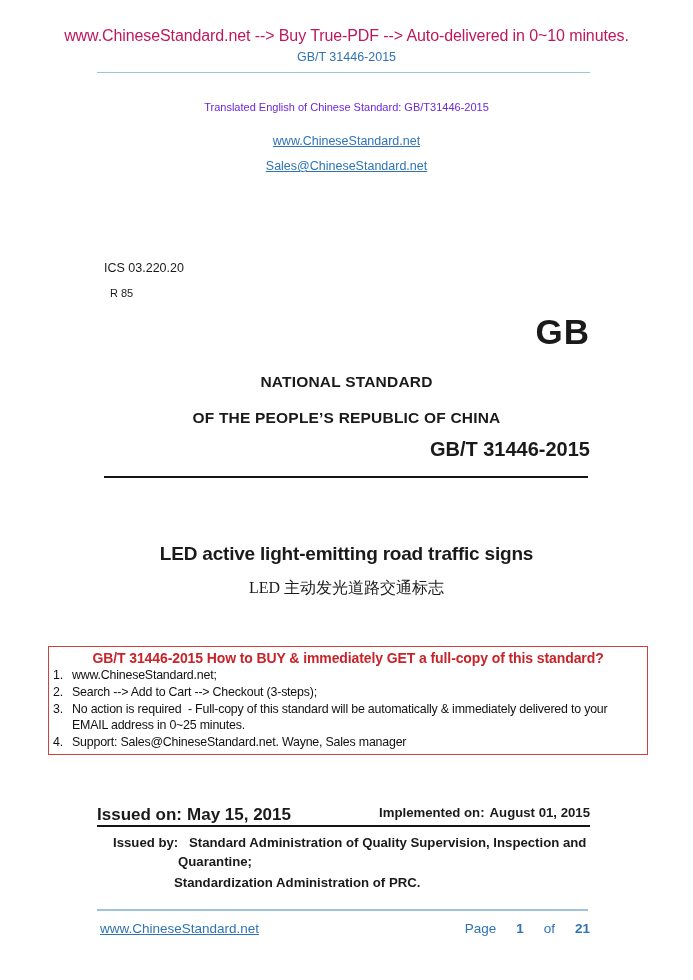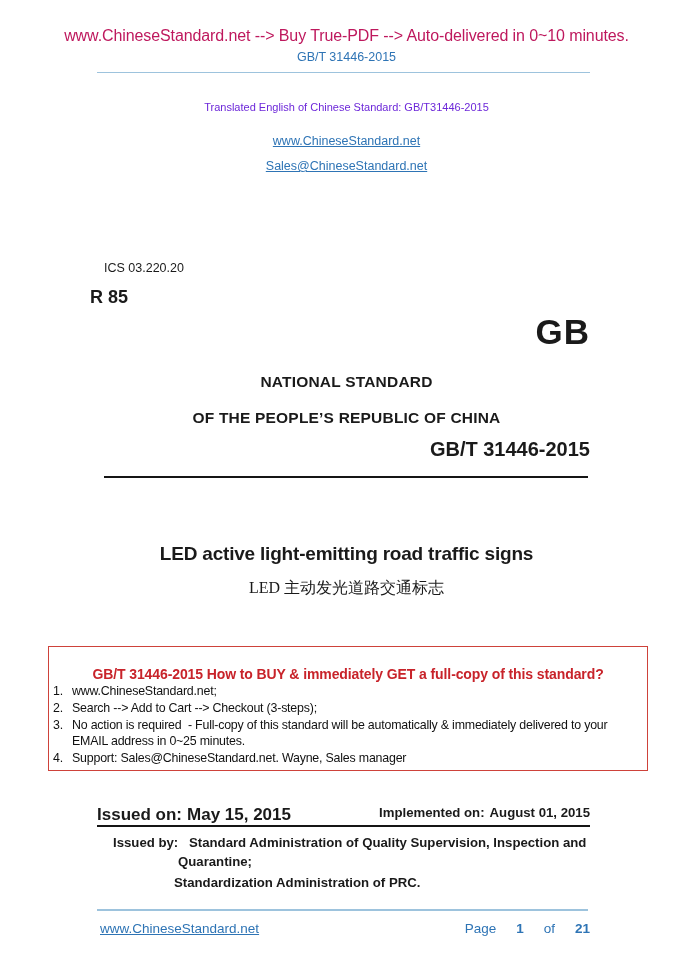--- a/index.html
+++ b/index.html
@@ -14,32 +14,32 @@
   .promo{top:27px;font-size:16px;color:#be185d;letter-spacing:-0.1px;}
   .hdr-code{top:50px;font-size:12.5px;color:#2e74b5;}
   .rule-blue{left:97px;width:493px;height:1px;background:#9dc3dd;}
   .rule-hdr{top:72px;}
   .translated{top:101px;font-size:11px;color:#6d28d9;}
   .hdr-link{display:inline-block;font-size:12.5px;color:#2e74b5;text-decoration:underline;cursor:pointer;}
   .link-row1{top:131px;}
   .link-row2{top:156px;}
 
   .ics{left:104px;top:261px;font-size:12.5px;}
-  .rcode{left:90px;top:287px;font-size:18px;font-weight:bold;}
+  .rcode{left:110px;top:287px;font-size:11px;}
   .gb-logo{right:103px;top:312px;font-size:35px;font-weight:bold;letter-spacing:1px;text-align:right;}
 
   .std-h1{top:373px;font-size:15.5px;font-weight:bold;letter-spacing:0.2px;}
   .std-h2{top:409px;font-size:15.5px;font-weight:bold;letter-spacing:0.2px;}
   .std-code{right:103px;top:438px;font-size:20px;font-weight:bold;text-align:right;}
   .rule-black-1{left:104px;top:476px;width:484px;height:2px;background:#151515;}
 
   .doc-title{top:543px;font-size:19px;font-weight:bold;letter-spacing:-0.2px;}
   .doc-title-zh{top:578px;font-size:16px;font-family:"Liberation Serif","DejaVu Serif",serif;}
 
-  .buy-box{left:48px;top:646px;width:590px;border:1.5px solid #ce423a;padding:18px 4px 3px 4px;background:#fff;}
+  .buy-box{left:48px;top:646px;width:590px;border:1.5px solid #ce423a;padding:2px 4px 3px 4px;background:#fff;}
   .buy-title{text-align:center;color:#c8232a;font-weight:bold;font-size:14px;line-height:18px;letter-spacing:-0.1px;}
   .buy-item{display:flex;font-size:12.4px;line-height:16.8px;color:#111;letter-spacing:-0.2px;}
   .buy-num{flex:0 0 19px;}
   .buy-text{flex:1;white-space:pre-wrap;}
 
   .dates-left{left:97px;top:805px;font-size:17px;font-weight:bold;}
   .dates-right{right:103px;top:805px;font-size:13.2px;font-weight:bold;text-align:right;}
   .lbl{margin-right:5px;}
   .rule-black-2{left:97px;top:825px;width:493px;height:2px;background:#151515;}
 

